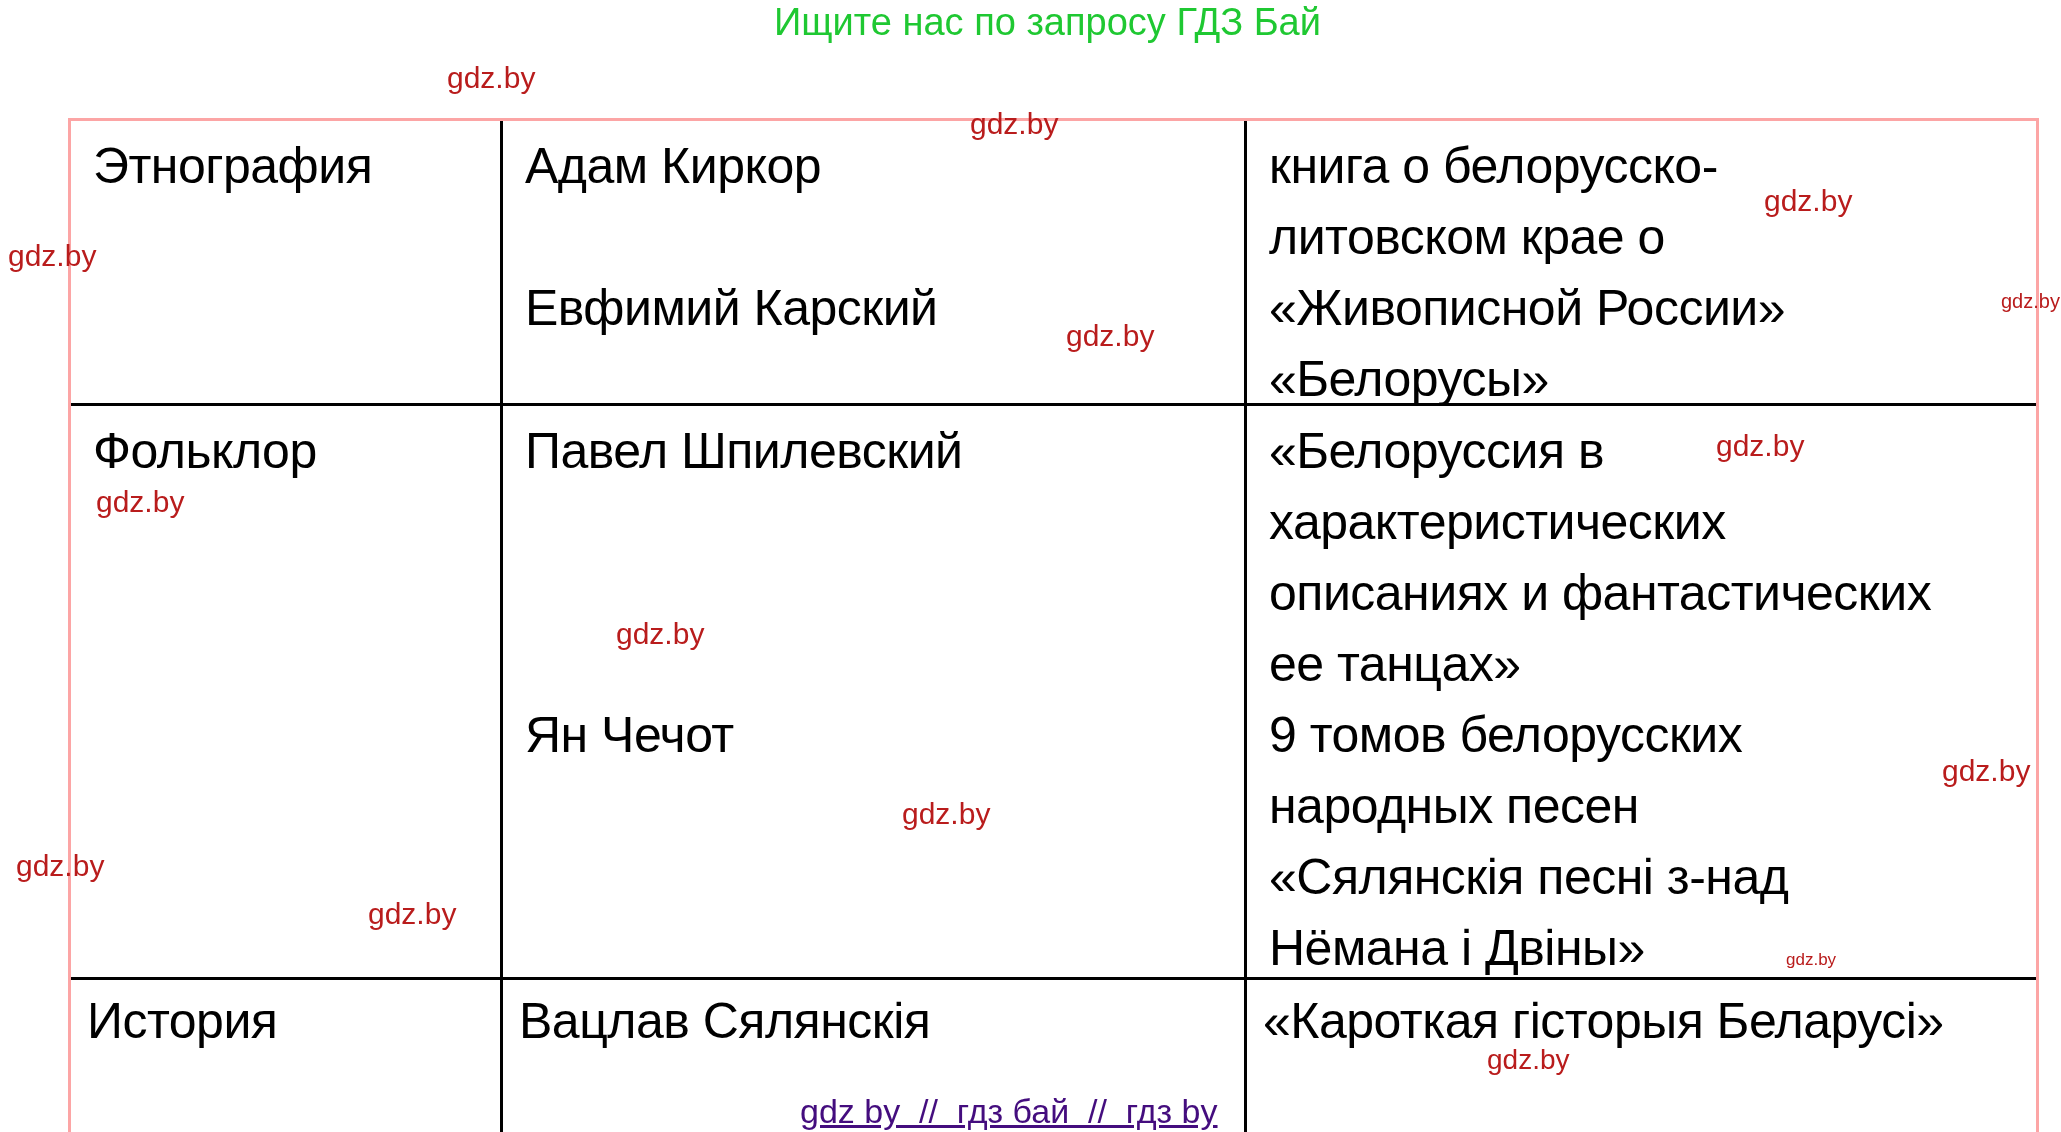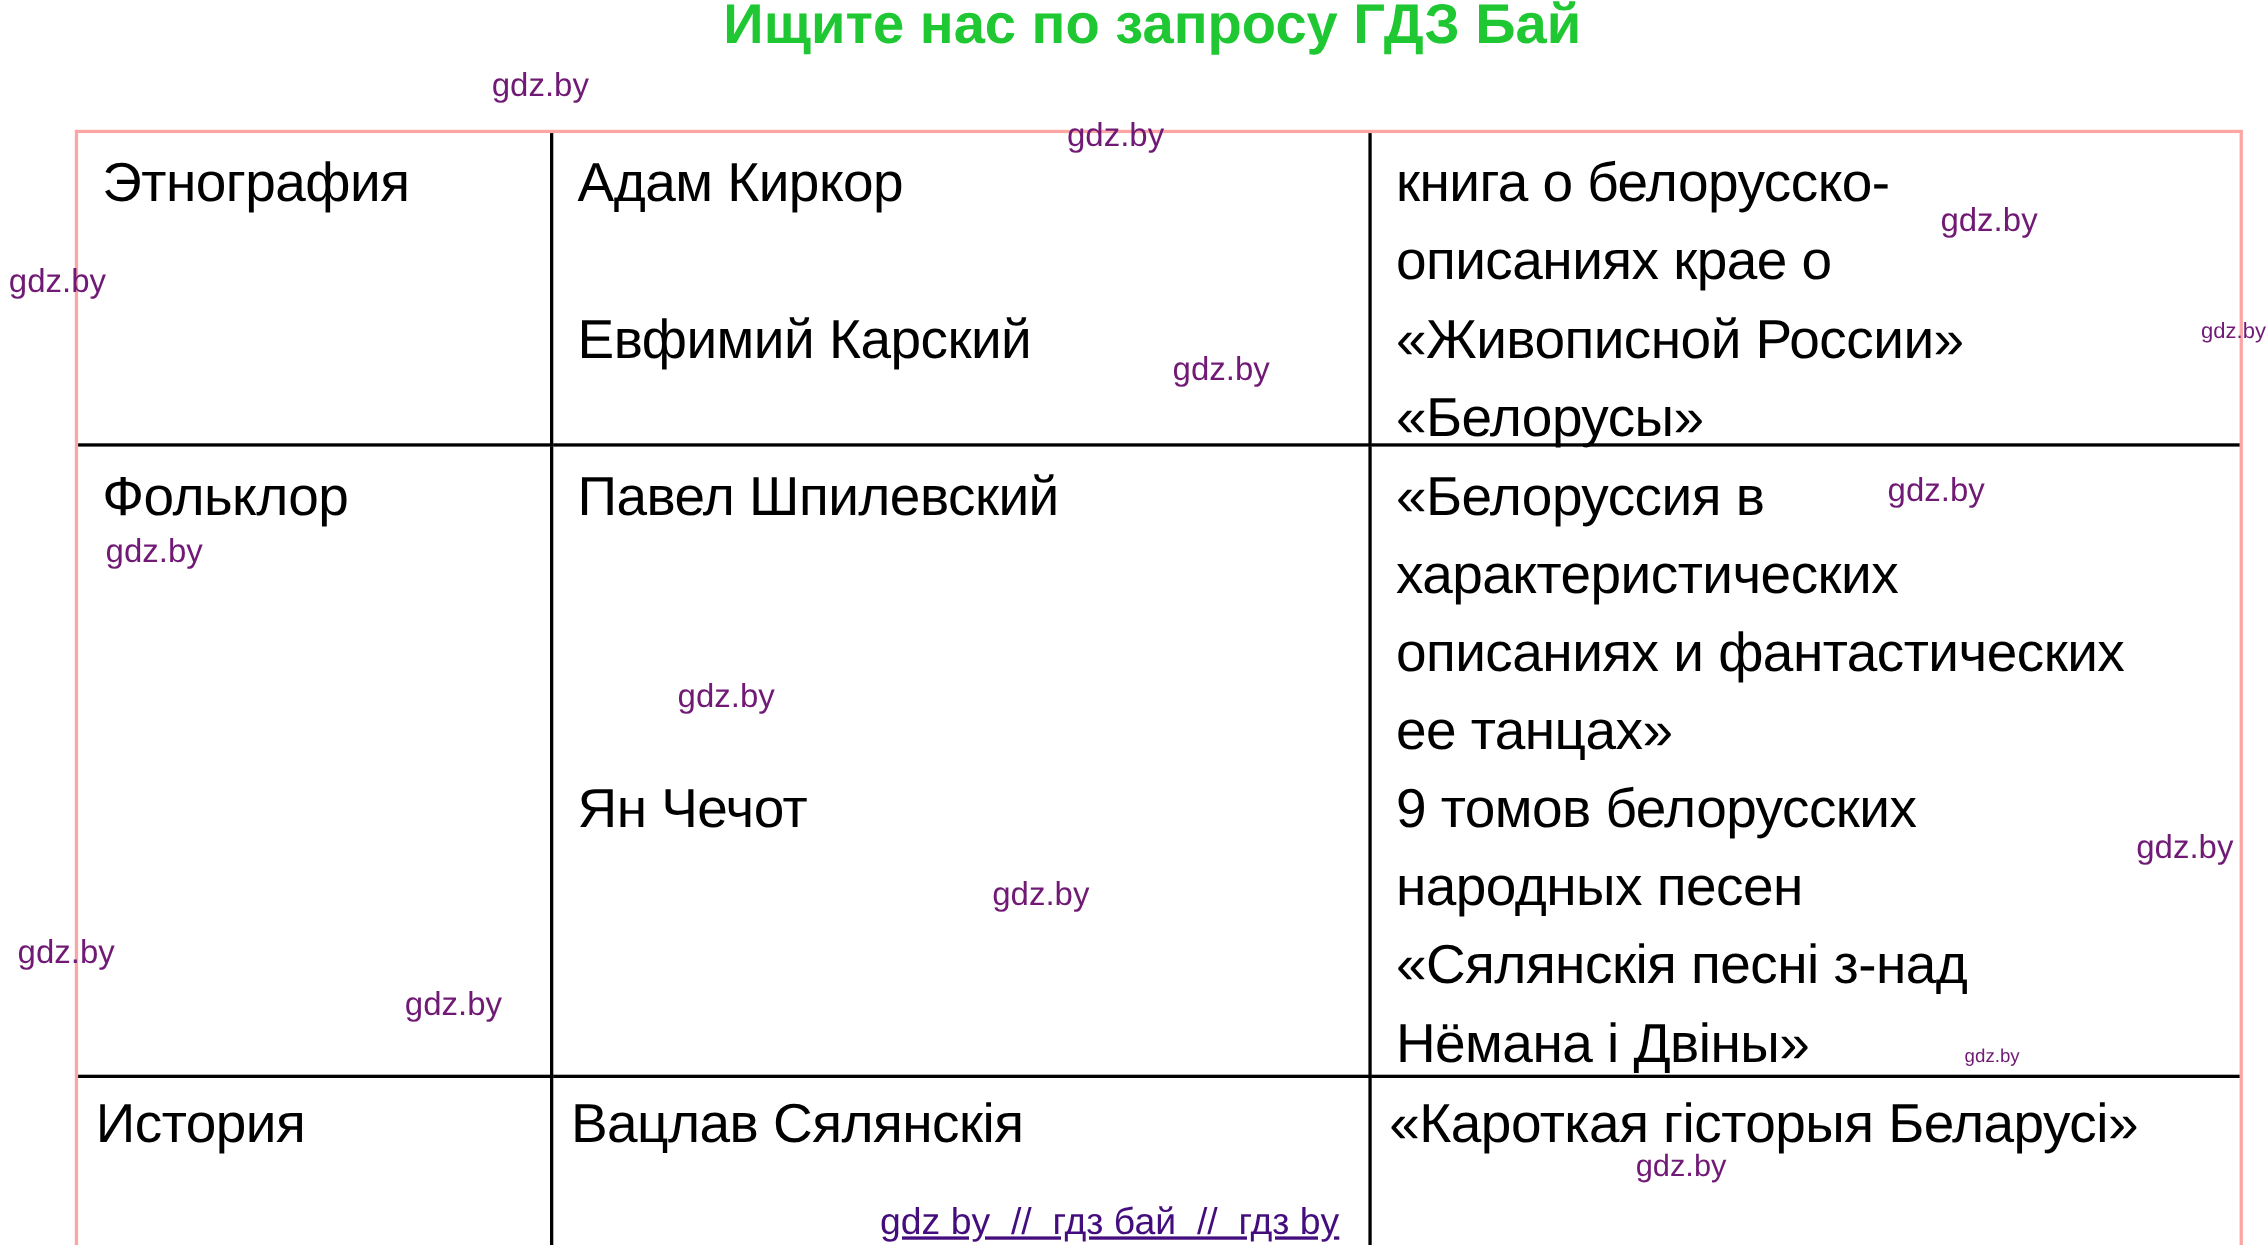--- a/index.html
+++ b/index.html
@@ -9,23 +9,23 @@
     overflow: hidden;
     font-family: "Liberation Sans", "DejaVu Sans", sans-serif;
     color: #000;
   }
 
   .promo-banner {
     position: absolute;
     top: 0; left: 0; right: 0;
     text-align: center;
     padding-left: 34px;
-    font-size: 51px;
+    font-size: 38px;
     line-height: 44px;
-    font-weight: 700;
+    font-weight: 400;
   }
 
   .table-wrap {
     position: absolute;
     left: 68px; top: 118px;
     width: 1971px; height: 1036px;
     border: 3px solid #fca5a5;
     box-sizing: border-box;
     display: grid;
     grid-template-columns: 432px 744px auto;
@@ -41,21 +41,21 @@
     white-space: pre-line;
   }
   .cell.col-1, .cell.col-2 { border-right: 3px solid #000; }
   .cell.row-1, .cell.row-2 { border-bottom: 3px solid #000; }
   .cell.row-3 { padding-top: 6px; padding-left: 16px; }
 
   .wm {
     position: absolute;
     font-size: 30px;
     line-height: 32px;
-    color: #701a75;
+    color: #b91c1c;
     z-index: 2;
     white-space: nowrap;
   }
   .wm-sm { font-size: 20px; line-height: 22px; }
   .wm-xs { font-size: 17px; line-height: 19px; }
 
   .footer-line {
     position: absolute;
     left: 800px; top: 1092px;
     font-size: 34px;
@@ -68,21 +68,21 @@
 <body>
 
 <div class="promo-banner" style="color: rgb(31, 200, 50);">Ищите нас по запросу ГДЗ Бай</div>
 
 <div class="table-wrap">
   <div class="cell col-1 row-1">Этнография</div>
   <div class="cell col-2 row-1">Адам Киркор
 
 Евфимий Карский</div>
   <div class="cell col-3 row-1">книга о белорусско-
-описаниях крае о
+литовском крае о
 «Живописной России»
 «Белорусы»</div>
 
   <div class="cell col-1 row-2">Фольклор</div>
   <div class="cell col-2 row-2">Павел Шпилевский
 
 
 
 Ян Чечот</div>
   <div class="cell col-3 row-2">«Белоруссия в

